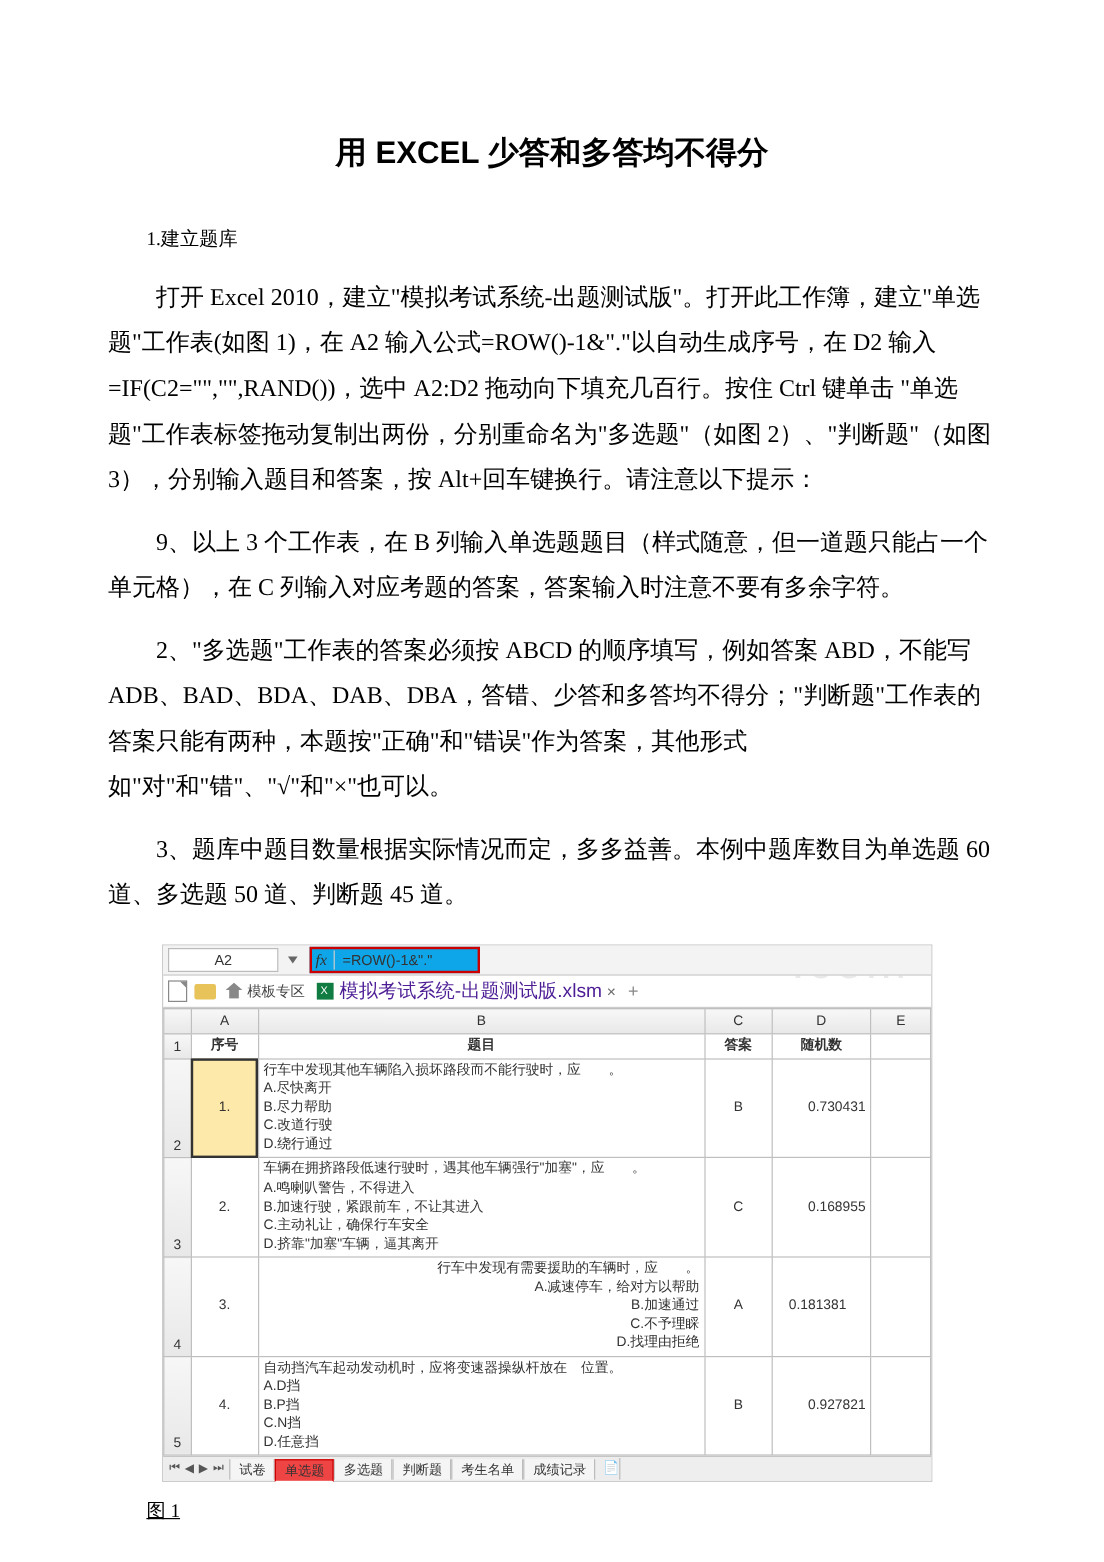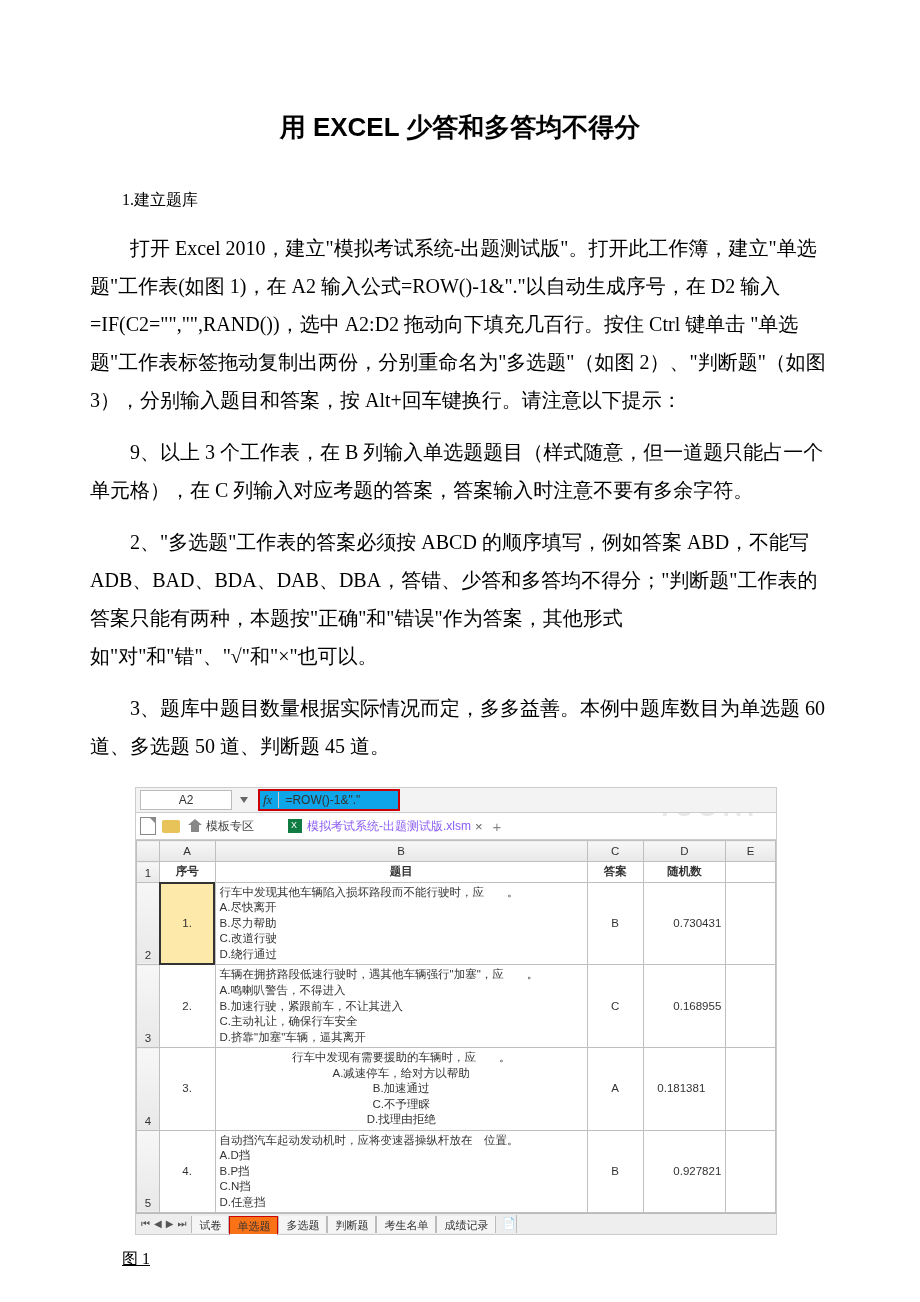--- a/index.html
+++ b/index.html
@@ -131,35 +131,35 @@
   .home-icon::before{
     content:"";position:absolute;top:0;left:0;
     border-left:7px solid transparent;border-right:7px solid transparent;
     border-bottom:6px solid #888;
   }
   .home-icon::after{
     content:"";position:absolute;top:6px;left:3px;
     width:8px;height:7px;background:#888;
   }
   .tab-template {
-    color:#444;margin-right:30px;font-size:12px;
+    color:#444;margin-right:6px;font-size:12px;
   }
   .file-tab {
     display:flex;align-items:center;
     margin-left:4px;
   }
   .excel-icon {
     width:14px;height:14px;background:#107c41;
     margin-right:5px;position:relative;
   }
   .excel-icon::after{
     content:"X";position:absolute;color:#fff;font-size:9px;
     left:3px;top:1px;font-family:Arial;
   }
-  .file-tab-label { font-size:12px;color:#8b5cf6; }
+  .file-tab-label { font-size:16px;color:#4c1d95; }
   .close-x { margin:0 4px;color:#666;font-size:13px;font-family:Arial; }
   .plus { color:#888;font-size:15px;margin-left:6px;font-family:Arial; }
   
   .grid {
     border-collapse: collapse;
     width: 100%;
     table-layout: fixed;
   }
   .grid th, .grid td {
     border: 1px solid #bfbfbf;
@@ -211,21 +211,21 @@
     font-size:11px;
   }
   .nav-arrows { display:flex;padding:0 3px; }
   .nav-arrows span { margin:0 2px;color:#555;font-size:10px; }
   .stab {
     padding:0 7px;border-right:1px solid #bbb;border-left:1px solid #bbb;
     background:#f5f5f5;color:#333;height:17px;line-height:18px;
     position:relative;top:1px;
   }
   .stab.active {
-    background:#f97316;border:1.5px solid #c00;border-bottom:1px solid #fff;
+    background:#ef4444;border:1.5px solid #c00;border-bottom:1px solid #fff;
     z-index:2;
   }
   .stab-rest {
     flex:1;border-left:1px solid #bbb;background:#eee;height:18px;
   }
   .insert-icon {
     width:14px;height:14px;margin-left:6px;
   }
   .caption {
     text-indent: 2em;
@@ -321,21 +321,21 @@
 B.加速行驶，紧跟前车，不让其进入
 C.主动礼让，确保行车安全
 D.挤靠"加塞"车辆，逼其离开</td>
             <td class="cell center">C</td>
             <td class="cell" style="text-align:right;padding-right:4px">0.168955</td>
             <td class="cell"></td>
           </tr>
           <tr>
             <th class="rowhdr">4</th>
             <td class="cell center">3.</td>
-            <td class="cell" style="white-space:pre-line;text-align:center;">行车中发现有需要援助的车辆时，应　　。
+            <td class="cell" style="white-space:pre-line;text-align:right;">行车中发现有需要援助的车辆时，应　　。
 A.减速停车，给对方以帮助
 B.加速通过
 C.不予理睬
 D.找理由拒绝</td>
             <td class="cell center">A</td>
             <td class="cell" style="text-align:right;padding-right:20px">0.181381</td>
             <td class="cell"></td>
           </tr>
           <tr>
             <th class="rowhdr">5</th>

